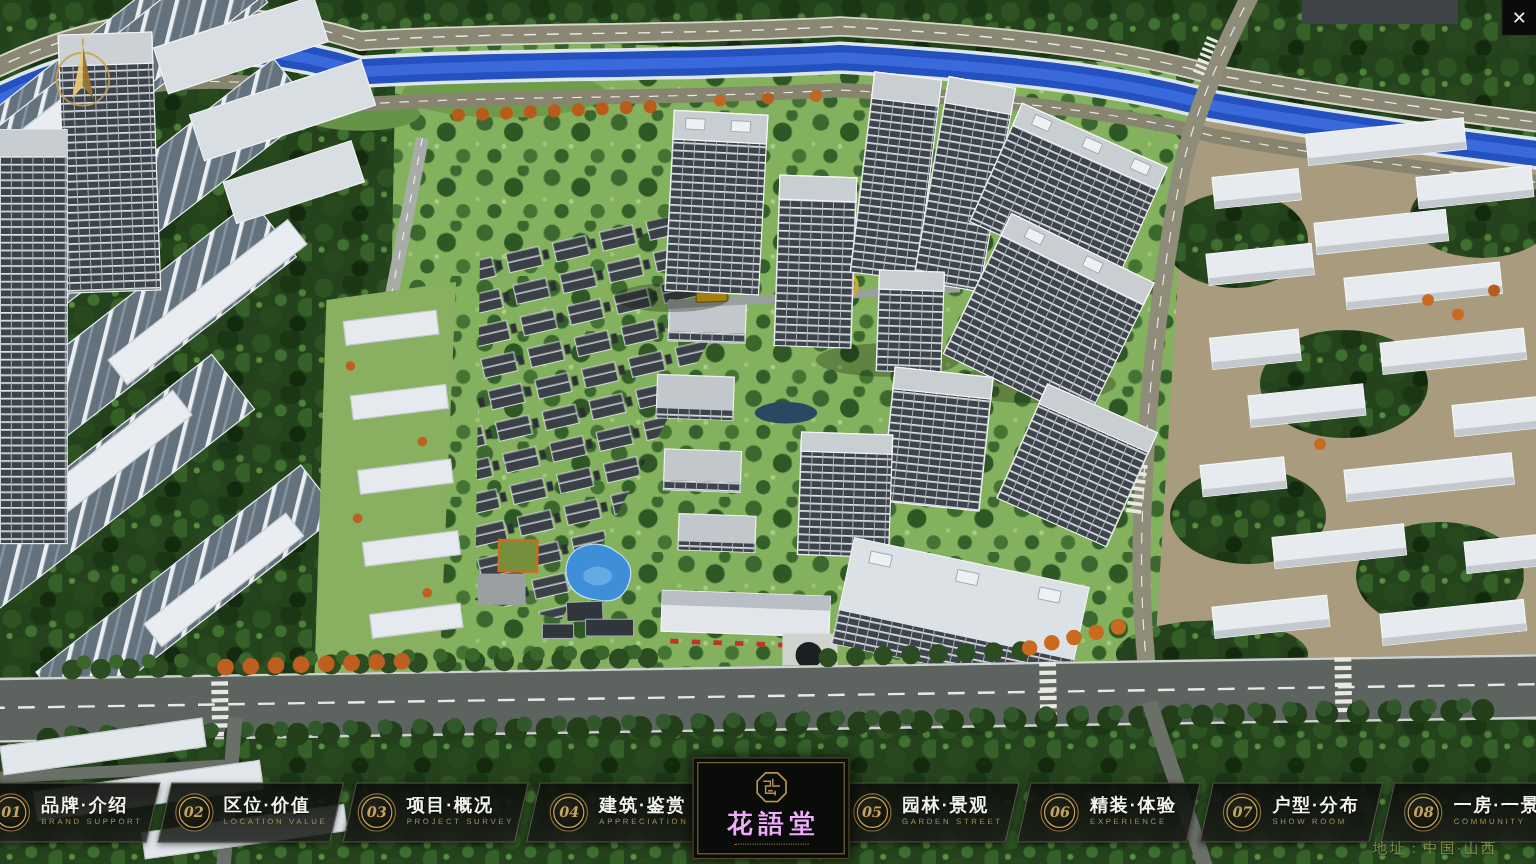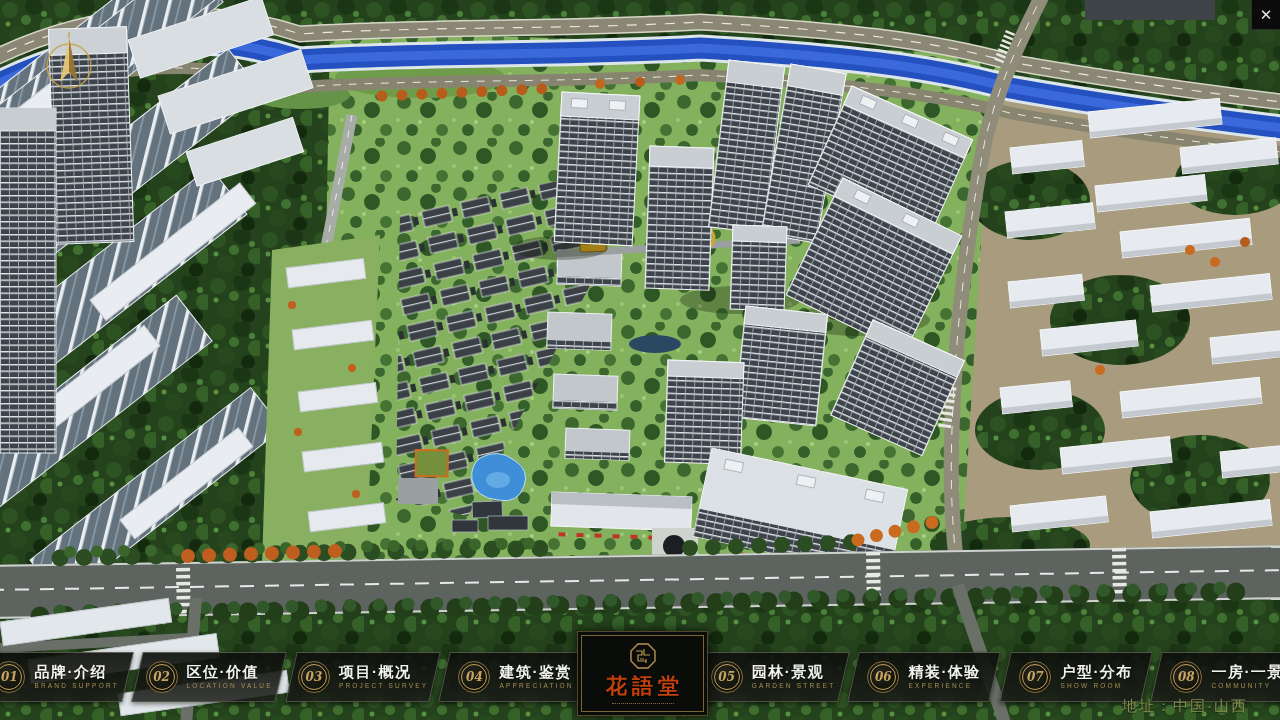--- a/index.html
+++ b/index.html
@@ -35,27 +35,27 @@
   .zh{color:var(--text-white,#f2f2ee);font-size:15px;font-weight:bold;letter-spacing:1.5px;
     text-shadow:0 1px 2px rgba(0,0,0,.8);white-space:nowrap;}
   .en{color:var(--gold-dim,#a98f54);font-size:6.5px;letter-spacing:2.2px;margin-top:4px;
     white-space:nowrap;}
 
   
   .logo-box{position:absolute;left:577px;top:631px;width:129px;height:83px;
     background:#0a0c09;border:1px solid #55472a;box-shadow:0 0 10px rgba(0,0,0,.8);}
   .logo-frame{position:absolute;inset:3px;border:1px solid #7a6537;
     display:flex;flex-direction:column;align-items:center;justify-content:center;gap:3px;}
-  .logo-title{color:#c2410c;font:bold 21px "DejaVu Serif",serif;letter-spacing:5px;
+  .logo-title{color:#f0abfc;font:bold 21px "DejaVu Serif",serif;letter-spacing:5px;
     text-indent:5px;text-shadow:0 1px 2px #000;}
   .logo-sub{width:62px;height:0;border-top:1px dotted rgba(199,165,94,.65);}
 
   
   .address{position:absolute;right:32px;bottom:4px;color:var(--address-olive,#8f9253);
-    font-size:15px;letter-spacing:2px;opacity:.95;text-shadow:0 1px 1px rgba(0,0,0,.6);}
+    font-size:12px;letter-spacing:2px;opacity:.95;text-shadow:0 1px 1px rgba(0,0,0,.6);}
 </style>
 </head>
 <body>
 
 <div class="stage">
 
 <svg class="scene" width="1280" height="720" viewBox="0 0 1280 720">
   <defs>
     <pattern id="forest" patternUnits="userSpaceOnUse" width="52" height="46">
       <rect width="52" height="46" fill="#24421c"></rect>

